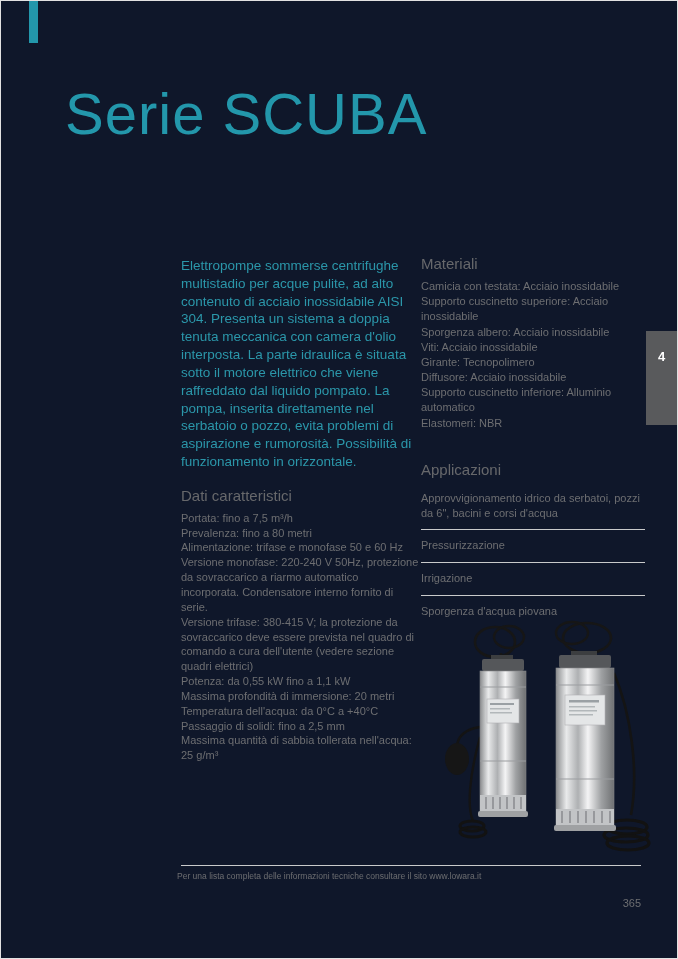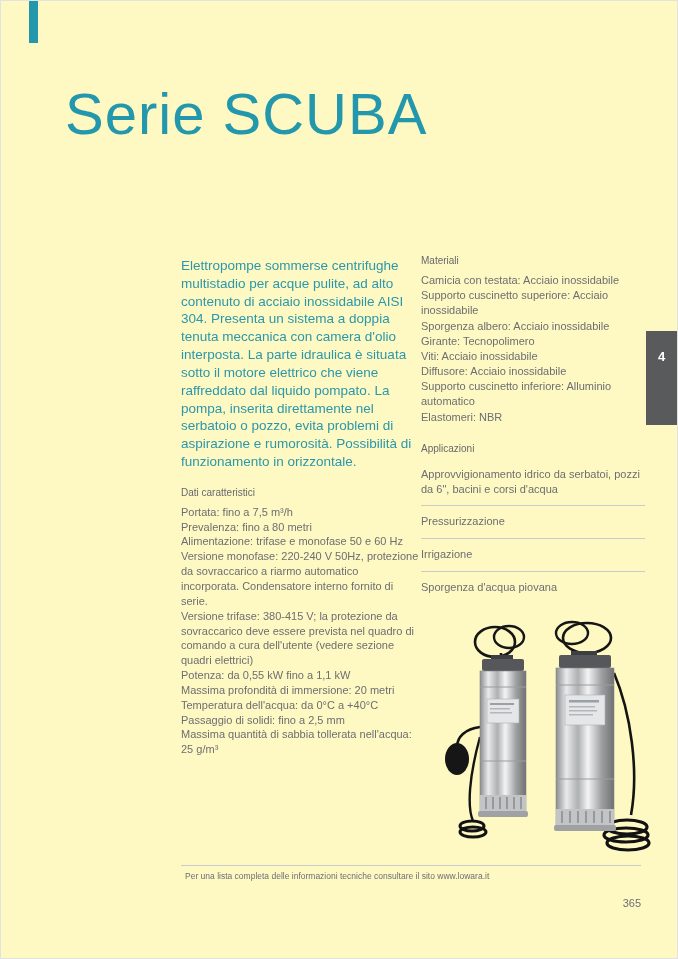--- a/index.html
+++ b/index.html
@@ -1,19 +1,19 @@
 <!DOCTYPE html>
 <html><head>
 <meta charset="utf-8">
 <style>
   html,body{margin:0;padding:0;background:#fff;}
   .page{
     position:relative;
     width:678px;height:959px;
-    background:#fef9c3;
+    background:#0f172a;
     border:1px solid #e2e2e2;
     box-sizing:border-box;
     font-family:"Liberation Sans", sans-serif;
     color:#6d6e71;
     overflow:hidden;
   }
   .corner-mark{
     position:absolute;left:28px;top:0;width:9px;height:42px;
     background:#2397ab;
   }
@@ -23,32 +23,32 @@
     color:#2397ab;line-height:1.1;
   }
   .col-left{
     position:absolute;left:180px;top:256px;width:238px;
   }
   .intro{
     color:#2b97aa;font-size:13.5px;line-height:1.32;
     margin:0 0 16px 0;
   }
   .sec-heading{
-    font-size:10px;color:#67686b;margin:0 0 7px 0;font-weight:400;
+    font-size:15px;color:#67686b;margin:0 0 7px 0;font-weight:400;
   }
   .spec-item{
     font-size:11px;line-height:1.35;color:#6d6e71;
   }
   .col-right{
     position:absolute;left:420px;top:254px;width:224px;
   }
   .mat-item{
     font-size:11px;line-height:1.38;color:#6d6e71;
   }
-  .app-block{margin-top:18px;}
+  .app-block{margin-top:30px;}
   .app-item{
     font-size:11px;line-height:1.35;color:#6d6e71;
     padding:6px 0 7px 0;
   }
   .app-rule{
     border:none;border-top:1px solid #c9cacb;margin:2px 0;height:0;
   }
   .side-tab{
     position:absolute;right:0;top:330px;width:31px;height:94px;
     background:#595a5c;color:#ffffff;
@@ -57,21 +57,21 @@
   }
   .side-tab span{display:block;margin-top:18px;}
   .figure{
     position:absolute;left:422px;top:608px;width:238px;height:252px;
   }
   .footer-rule{
     position:absolute;left:180px;top:864px;width:460px;height:0;
     border:none;border-top:1px solid #c9cacb;margin:0;
   }
   .footer-note{
-    position:absolute;left:184px;top:870px;width:460px;
+    position:absolute;left:176px;top:870px;width:460px;
     font-size:8.5px;color:#6d6e71;
   }
   .page-number{
     position:absolute;right:36px;top:896px;
     font-size:11px;color:#6d6e71;
   }
 </style>
 </head>
 <body>
 
@@ -98,22 +98,22 @@
       <div class="spec-item">Massima quantità di sabbia tollerata nell'acqua: 25 g/m³</div>
     </div>
   </div>
 
   <div class="col-right">
     <h2 class="sec-heading">Materiali</h2>
     <div>
       <div class="mat-item">Camicia con testata: Acciaio inossidabile</div>
       <div class="mat-item">Supporto cuscinetto superiore: Acciaio inossidabile</div>
       <div class="mat-item">Sporgenza albero: Acciaio inossidabile</div>
+      <div class="mat-item">Viti: Acciaio inossidabile</div>
       <div class="mat-item">Girante: Tecnopolimero</div>
-      <div class="mat-item">Viti: Acciaio inossidabile</div>
       <div class="mat-item">Diffusore: Acciaio inossidabile</div>
       <div class="mat-item">Supporto cuscinetto inferiore: Alluminio automatico</div>
       <div class="mat-item">Elastomeri: NBR</div>
     </div>
 
     <div class="app-block">
       <h2 class="sec-heading">Applicazioni</h2>
       <div class="app-item">Approvvigionamento idrico da serbatoi, pozzi da 6", bacini e corsi d'acqua</div>
       <hr class="app-rule">
       <div class="app-item">Pressurizzazione</div>

